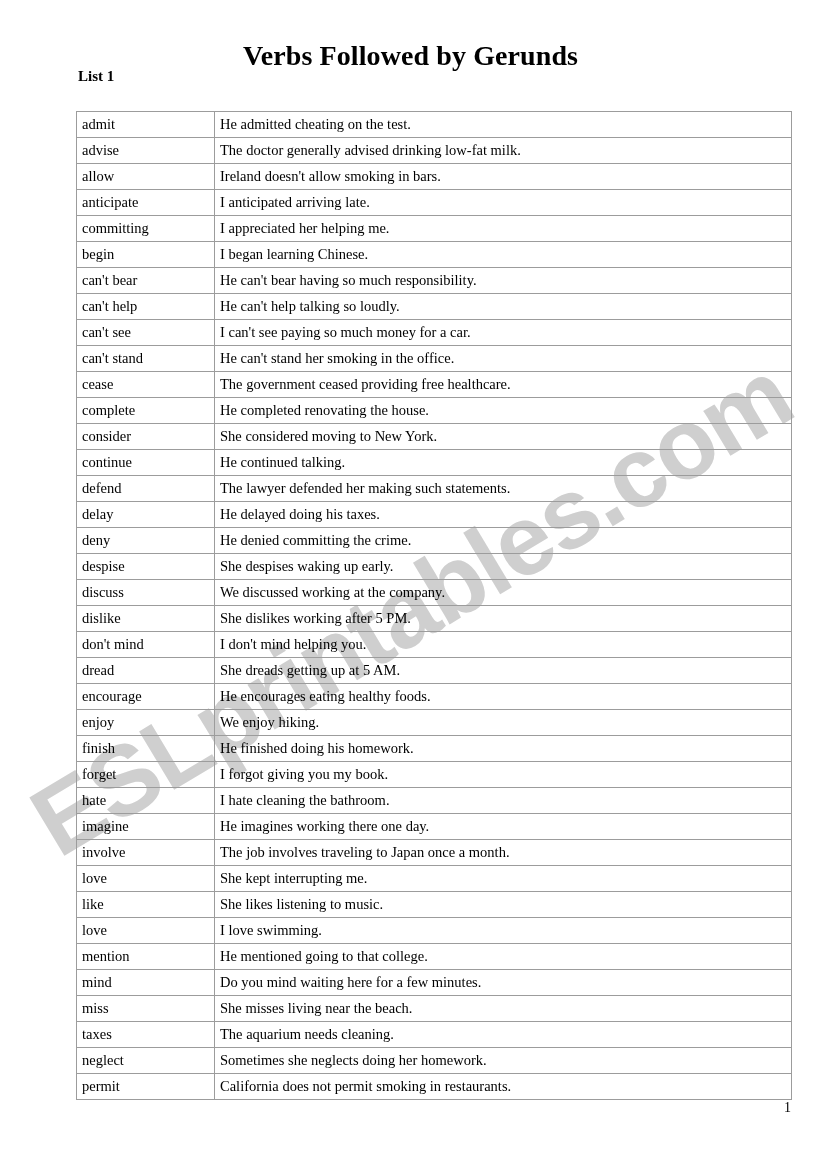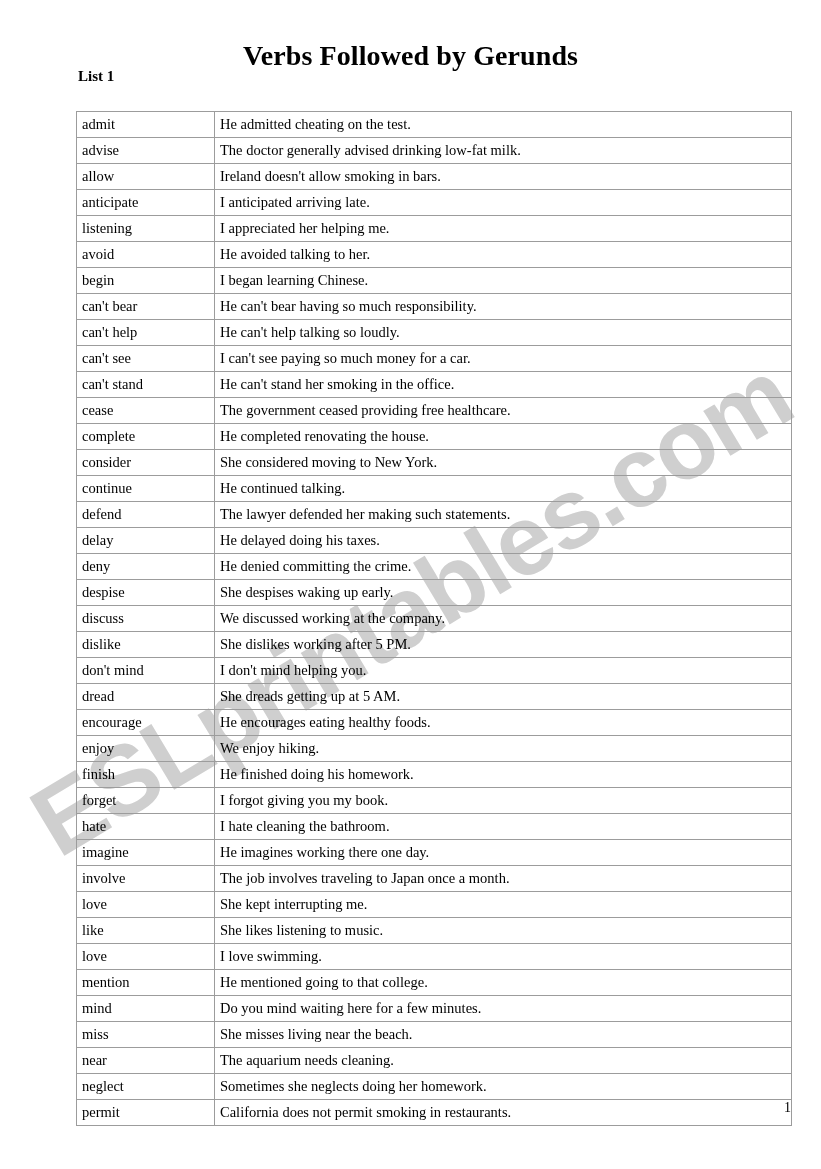--- a/index.html
+++ b/index.html
@@ -136,26 +136,22 @@
           </tr>
           <tr>
             <td class="verb-cell">allow</td>
             <td class="sentence-cell">Ireland doesn't allow smoking in bars.</td>
           </tr>
           <tr>
             <td class="verb-cell">anticipate</td>
             <td class="sentence-cell">I anticipated arriving late.</td>
           </tr>
           <tr>
-            <td class="verb-cell">listening</td>
+            <td class="verb-cell">committing</td>
             <td class="sentence-cell">I appreciated her helping me.</td>
-          </tr>
-          <tr>
-            <td class="verb-cell">avoid</td>
-            <td class="sentence-cell">He avoided talking to her.</td>
           </tr>
           <tr>
             <td class="verb-cell">begin</td>
             <td class="sentence-cell">I began learning Chinese.</td>
           </tr>
           <tr>
             <td class="verb-cell">can't bear</td>
             <td class="sentence-cell">He can't bear having so much responsibility.</td>
           </tr>
           <tr>
@@ -264,21 +260,21 @@
           </tr>
           <tr>
             <td class="verb-cell">mind</td>
             <td class="sentence-cell">Do you mind waiting here for a few minutes.</td>
           </tr>
           <tr>
             <td class="verb-cell">miss</td>
             <td class="sentence-cell">She misses living near the beach.</td>
           </tr>
           <tr>
-            <td class="verb-cell">near</td>
+            <td class="verb-cell">taxes</td>
             <td class="sentence-cell">The aquarium needs cleaning.</td>
           </tr>
           <tr>
             <td class="verb-cell">neglect</td>
             <td class="sentence-cell">Sometimes she neglects doing her homework.</td>
           </tr>
           <tr>
             <td class="verb-cell">permit</td>
             <td class="sentence-cell">California does not permit smoking in restaurants.</td>
           </tr>

